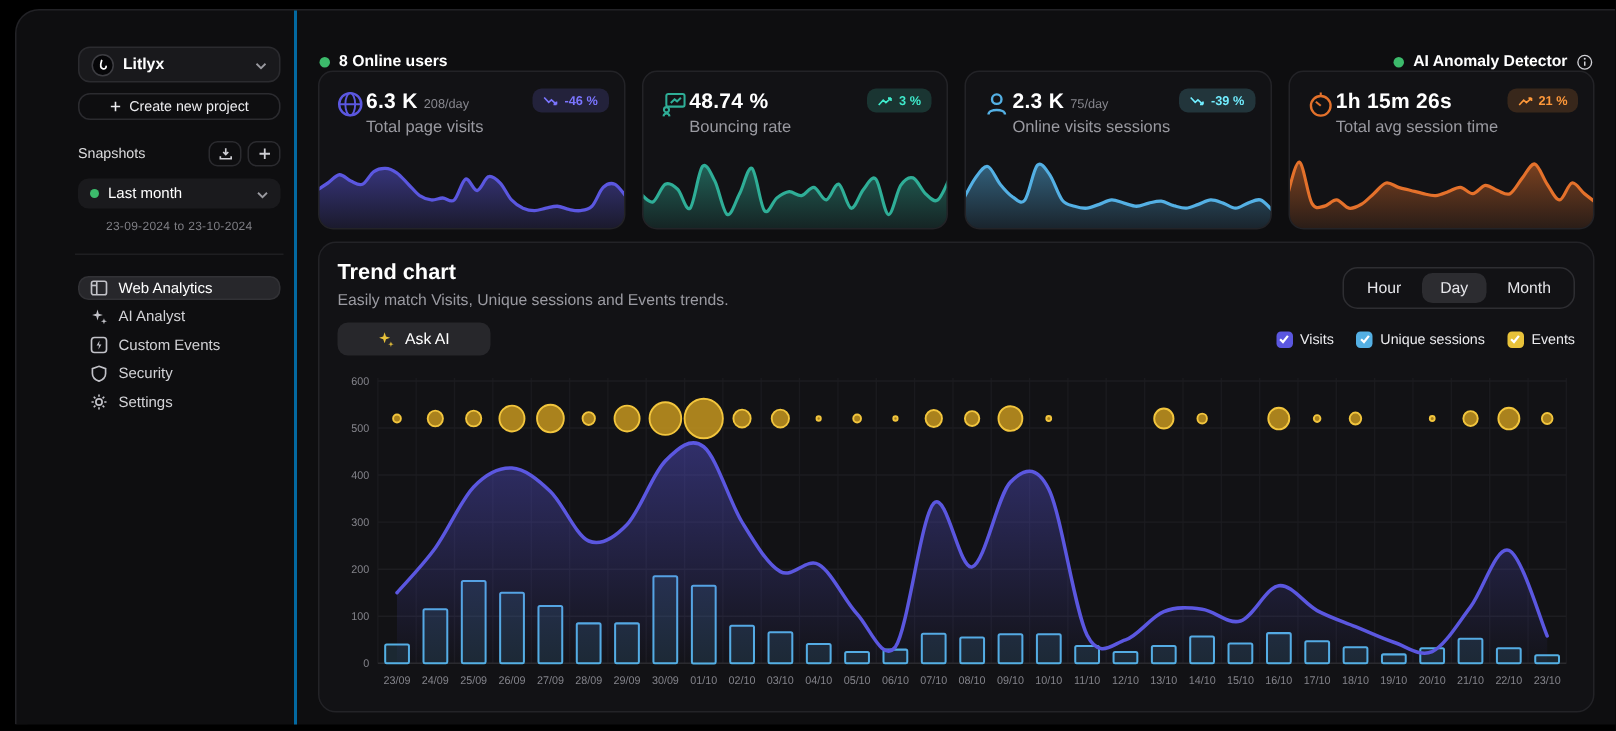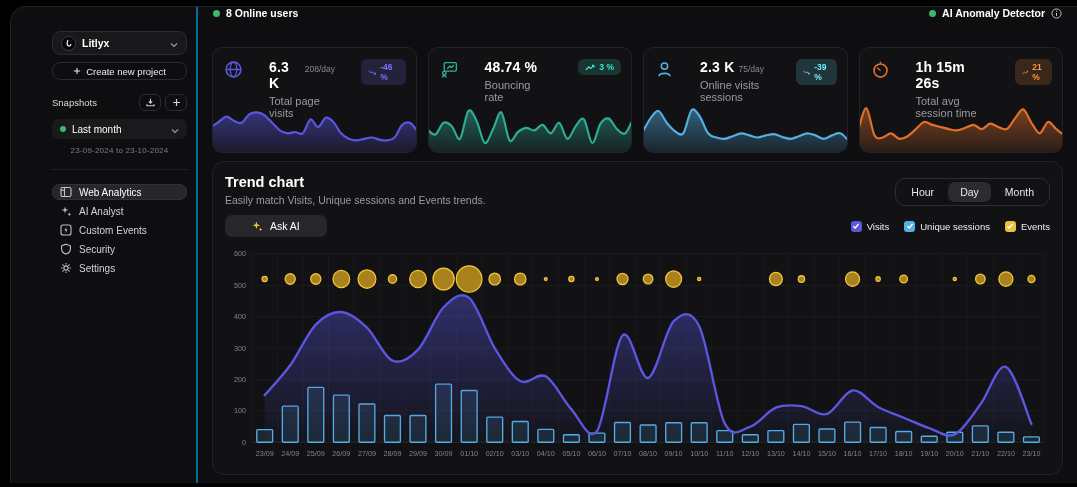--- a/index.html
+++ b/index.html
@@ -32,29 +32,29 @@
   .range { margin-top:7px; text-align:center; font-size:8px; color:#7e7e84; letter-spacing:.2px; }
   .divider { margin:14px -2px; border-top:1px solid #1e1e21; }
   .nav-item { display:flex; align-items:center; gap:7px; height:16px; padding:0 7px;
     border-radius:7px; font-size:10px; color:#d2d2d6; margin-bottom:3px; cursor:pointer;
     border:1px solid transparent; }
   .nav-item.active { background:#27272b; border-color:#323236; color:#fff; }
   .nav-ic { display:flex; width:12px; height:12px; color:#c2c2c8; }
 
   
   .main { flex:1; position:relative; }
-  .topbar { height:40px; display:flex; align-items:flex-start; padding:0 15px; }
+  .topbar { height:40px; display:flex; align-items:flex-end; padding:0 15px; }
   .tb-group { display:flex; align-items:center; gap:6px; }
   .tb-text { font-size:10.5px; font-weight:700; }
   .right { margin-left:auto; }
 
   .cards { display:grid; grid-template-columns:repeat(4,1fr); gap:11px; margin:0 14px; height:106px; }
   .card { position:relative; background:#121215; border:1px solid #232327;
     border-radius:10px; overflow:hidden; }
-  .card-head { display:flex; align-items:flex-start; gap:26px; padding:11px 10px 0 11px; }
+  .card-head { display:flex; align-items:flex-start; gap:1px; padding:11px 10px 0 11px; }
   .stat-ic { width:19px; height:19px; flex:0 0 19px; margin-top:1px; }
   .v-row { display:flex; align-items:baseline; gap:4px; }
   .v-main { font-size:14px; font-weight:700; letter-spacing:.2px; }
   .v-rate { font-size:8.5px; color:#86868d; }
   .v-label { font-size:11px; color:#9a9aa1; margin-top:4px; }
   .badge { margin-left:auto; display:flex; align-items:center; gap:4px; font-size:8.5px;
     font-weight:700; padding:3px 7px; border-radius:6px; }
   .spark { position:absolute; left:-2px; right:-2px; bottom:-2px; height:54px; width:calc(100% + 4px); }
 
   .panel { margin:8px 14px 0; height:314px; background:#121215; border:1px solid #232327;

